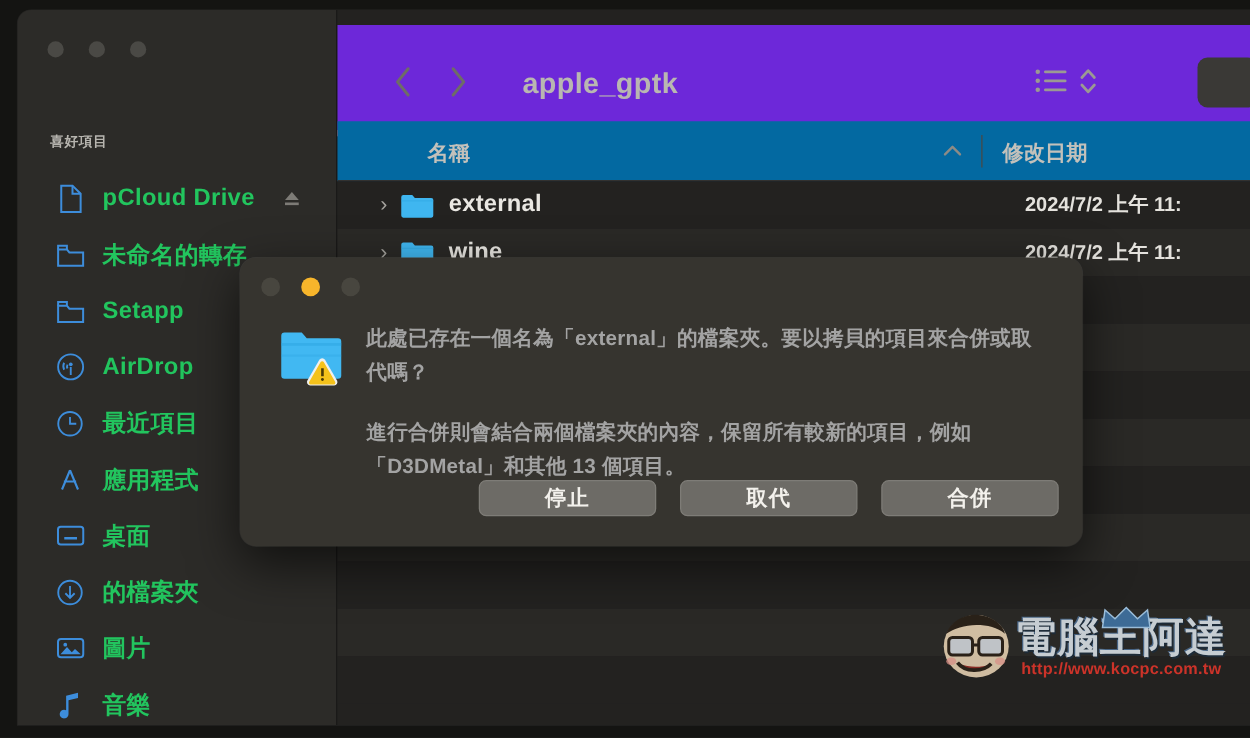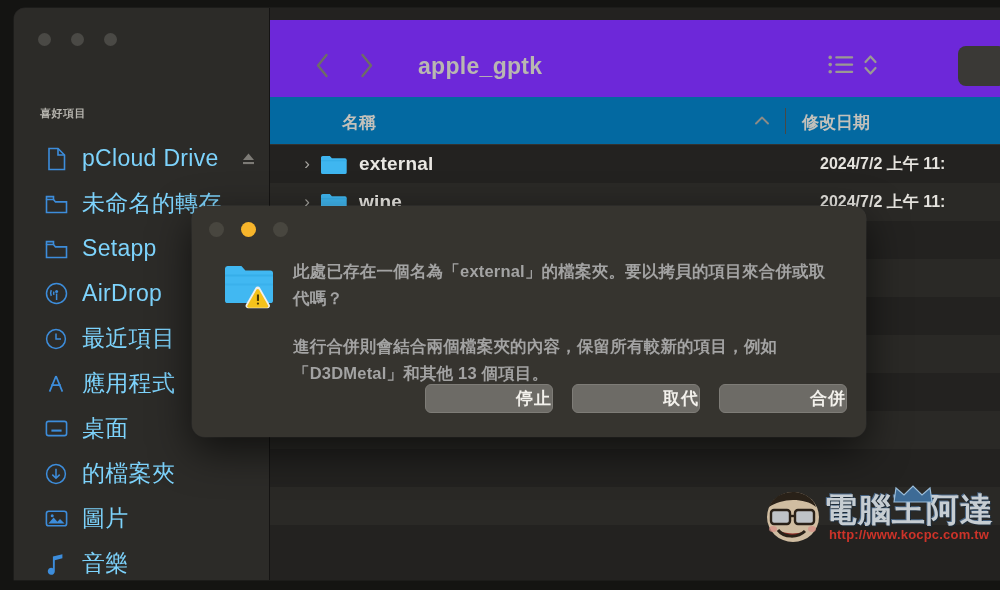--- a/index.html
+++ b/index.html
@@ -69,24 +69,25 @@
     cursor: default;
   }
   .sb-icon {
     width: 24px; height: 24px;
     flex: 0 0 24px;
     display: flex; align-items: center; justify-content: center;
     color: #3d8ddb;
   }
   .sb-icon svg { display: block; }
   .sb-label {
-    font-size: 23px;
-    color: #7dd3fc;
+    font-size: 19px;
+    color: #22c55e;
     white-space: nowrap;
     letter-spacing: 0.3px;
+    font-weight: bold;
   }
   .sb-eject {
     margin-left: 7px;
     color: #7d7b76;
     display: flex; align-items: center;
   }
 
   
   #content {
     position: absolute;
@@ -237,37 +238,36 @@
   #dlg-buttons {
     position: absolute;
     left: 0; bottom: 24px;
     width: 100%;
     display: flex;
     justify-content: flex-end;
     gap: 19px;
     padding-right: 19px;
   }
   .dlg-btn {
-    width: 128px; height: 29px;
+    width: 142px; height: 29px;
     background: #6d6b66;
     border: 0.5px solid #7e7c77;
     border-radius: 6px;
     color: #f3f1ec;
     font-size: 17px;
     font-weight: bold;
     font-family: "Liberation Sans", "DejaVu Sans", sans-serif;
     letter-spacing: 1px;
     cursor: default;
-    text-align: right;
   }
 
   
   #watermark {
     position: absolute;
-    right: 6px; bottom: 42px;
+    right: 18px; bottom: 42px;
     height: 62px;
     display: flex; align-items: center;
     opacity: 0.95;
   }
   #wm-face { width: 58px; height: 54px; }
   #wm-textblock {
     display: flex; flex-direction: column;
     align-items: center;
     margin-left: 2px;
   }

